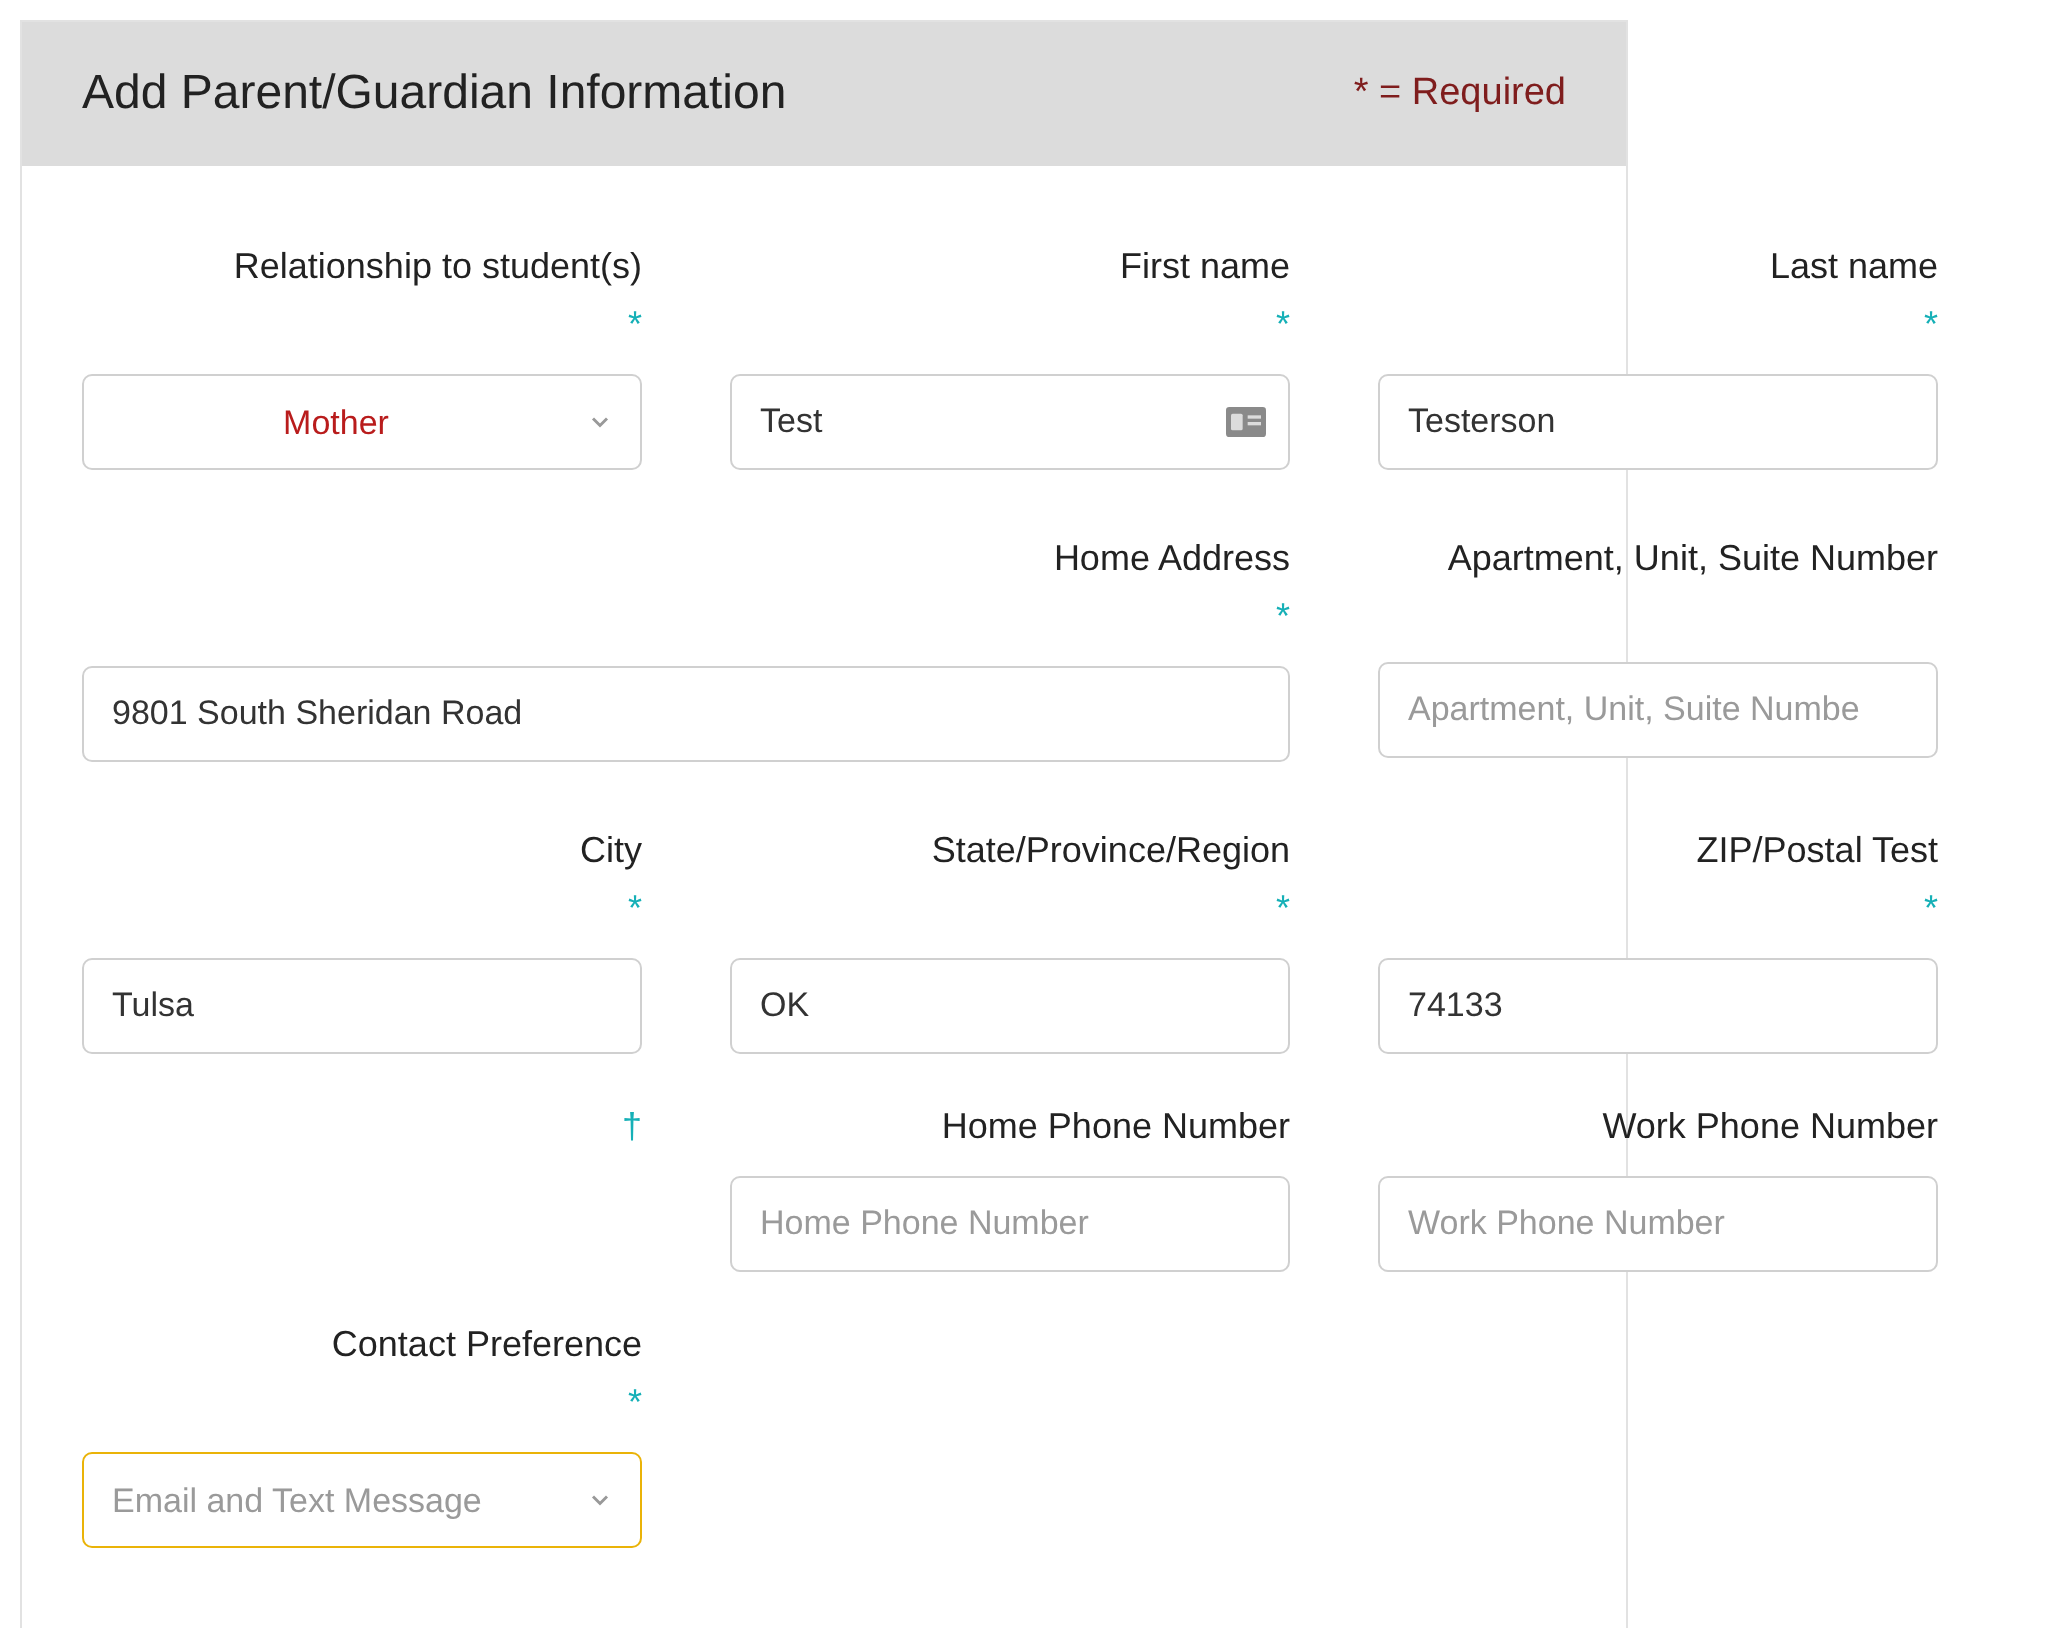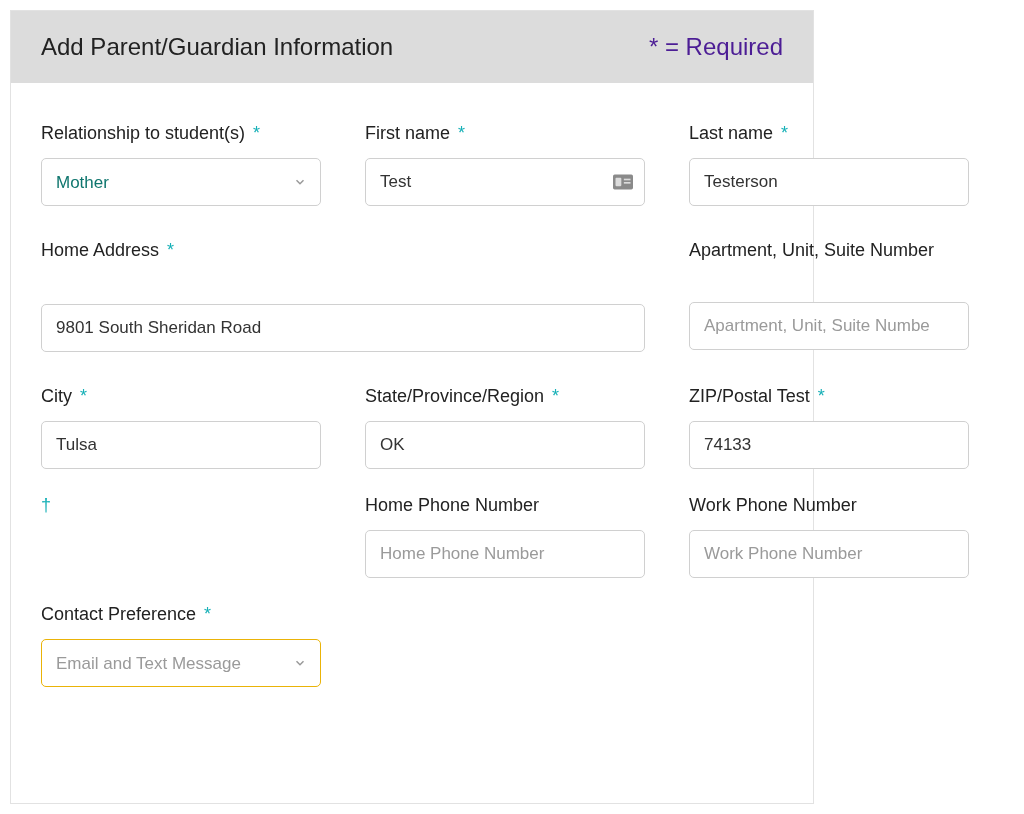--- a/index.html
+++ b/index.html
@@ -27,45 +27,46 @@
     justify-content: space-between;
     align-items: center;
     padding: 22px 30px 22px 30px;
   }
   .card-title {
     font-size: 24px;
     font-weight: 400;
     color: #222;
   }
   .required-legend {
-    color: #4c1d95;
-    font-size: 24px;
+    color: #7f1d1d;
+    font-size: 19px;
   }
   .form-body {
     padding: 40px 30px 30px 30px;
   }
   .row {
     display: flex;
     gap: 44px;
     margin-bottom: 34px;
   }
   .row.tight { margin-bottom: 26px; margin-top: 26px; }
   .field {
     display: flex;
     flex-direction: column;
   }
   .field.col-1-3 { flex: 0 0 280px; }
-  .field.col-2-3 { flex: 0 0 604px; gap: 29px; }
+  .field.col-2-3 { flex: 0 0 604px; }
   .label {
     font-size: 18px;
     color: #222;
     margin-bottom: 14px;
     display: flex;
-    align-items: flex-start;
+    align-items: flex-end;
     gap: 8px;
+    flex-direction: column;
   }
   .req { color: #16b0b7; }
   .control {
     position: relative;
   }
   .input, .select {
     width: 100%;
     height: 48px;
     border: 1px solid #d0d0d0;
     border-radius: 5px;
@@ -76,21 +77,21 @@
     font-family: inherit;
   }
   .input::placeholder { color: #9a9a9a; }
   .select {
     appearance: none;
     -webkit-appearance: none;
     -moz-appearance: none;
     color: #9a9a9a;
     padding-right: 40px;
   }
-  .select.has-value { color: #0f766e; }
+  .select.has-value { color: #b91c1c; text-align: center; }
   .select.accent {
     border: 1px solid #eab308;
   }
   .chevron {
     position: absolute;
     right: 14px;
     top: 50%;
     transform: translateY(-50%);
     pointer-events: none;
   }

